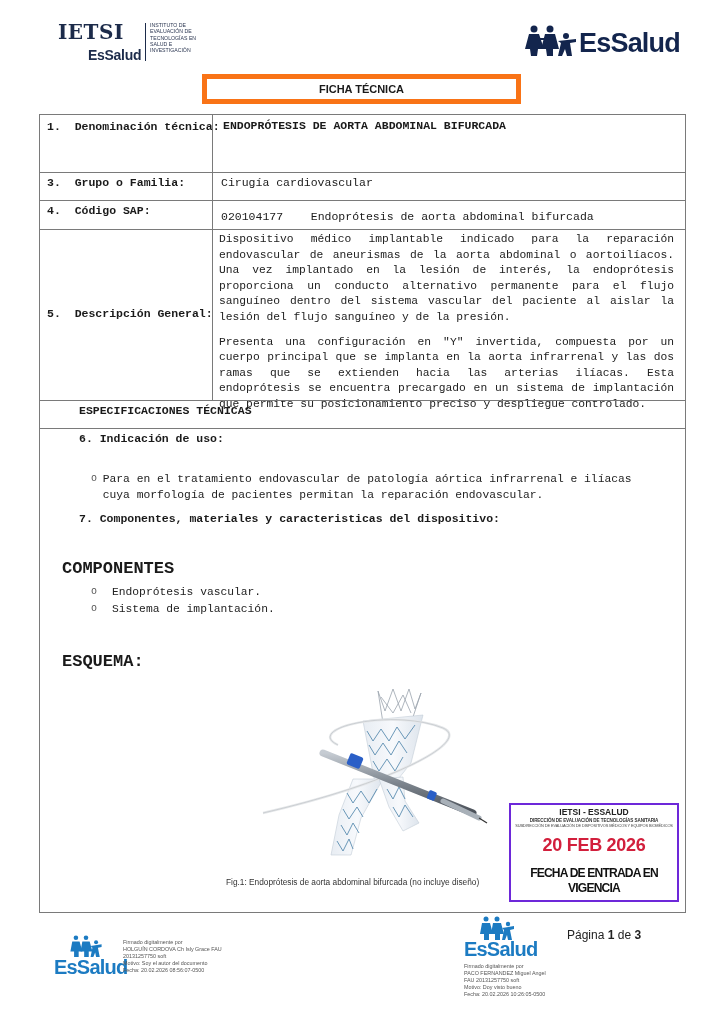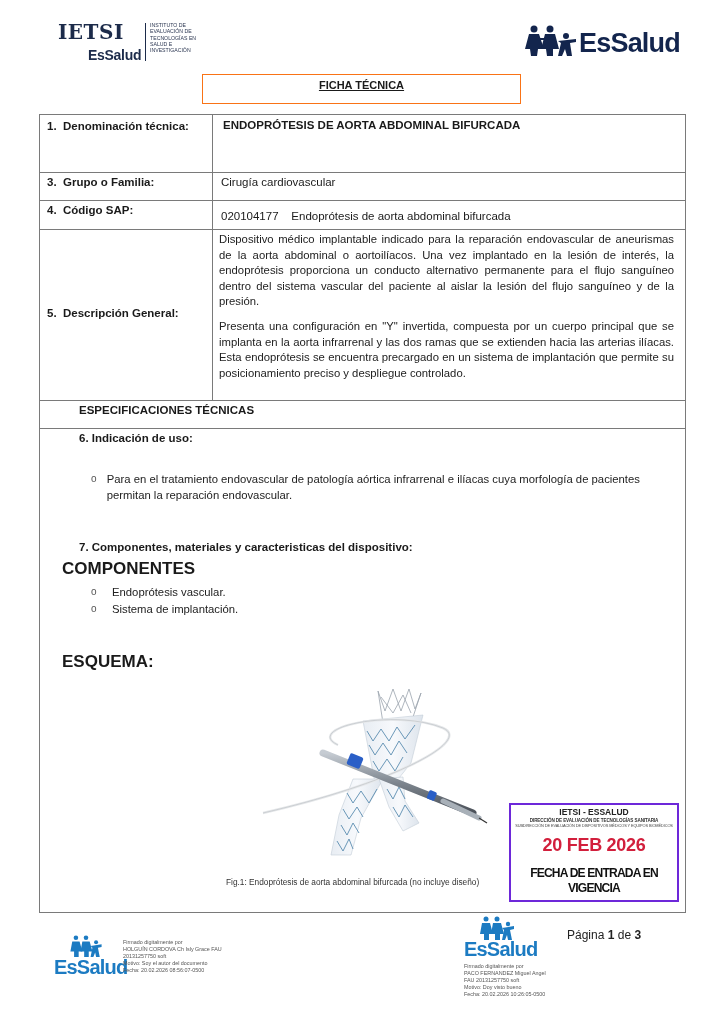--- a/index.html
+++ b/index.html
@@ -11,25 +11,25 @@
   .ietsi-word { position: absolute; left: 0; top: 0; font-family: "DejaVu Serif", serif; font-weight: bold; font-size: 20px; color: #1c2b4a; letter-spacing: 0.5px; }
   .ietsi-essalud { position: absolute; left: 30px; top: 27px; font-size: 14px; font-weight: bold; color: #1c2b4a; letter-spacing: -0.3px; }
   .ietsi-divider { position: absolute; left: 87px; top: 3px; width: 1px; height: 38px; background: #1c2b4a; }
   .ietsi-sub { position: absolute; left: 92px; top: 2px; font-size: 5.2px; line-height: 6.3px; color: #2a3550; text-transform: uppercase; width: 70px; }
 
   .essalud-top { position: absolute; left: 525px; top: 22px; width: 160px; height: 40px; }
   .essalud-top .figs { position: absolute; left: 0; top: 3px; width: 52px; height: 32px; }
   .essalud-top .word { position: absolute; left: 54px; top: 6px; font-size: 27px; font-weight: bold; color: #13254d; letter-spacing: -0.8px; }
 
   
-  .title-box { position: absolute; left: 202px; top: 74px; width: 319px; height: 30px; border: 1px solid #f97316; text-align: center; text-decoration: underline; }
+  .title-box { position: absolute; left: 202px; top: 74px; width: 319px; height: 30px; border: 5px solid #f97316; text-align: center; }
   .title-box span { display: block; margin-top: 4px; font-size: 11px; font-weight: bold; }
 
   
-  .frame { position: absolute; left: 39px; top: 114px; width: 647px; height: 799px; border: 1px solid #7a7a7a; border-top: none; }
+  .frame { position: absolute; left: 39px; top: 114px; width: 647px; height: 799px; border: 1px solid #7a7a7a; border-top: none; font-family: Liberation Mono, monospace; }
   .row { position: absolute; left: 0; width: 645px; border-top: 1px solid #7a7a7a; }
   .vline { position: absolute; left: 172px; width: 1px; background: #7a7a7a; }
 
   .label { position: absolute; left: 7px; font-size: 11.5px; font-weight: bold; color: #1a1a1a; }
   .value { position: absolute; left: 181px; font-size: 11.5px; color: #1a1a1a; }
   .value.bold { font-weight: bold; }
 
   .desc { position: absolute; left: 179px; top: 2px; width: 455px; font-size: 11.3px; line-height: 15.6px; text-align: justify; color: #222; }
   .desc p + p { margin-top: 9px; }
 
@@ -144,21 +144,21 @@
   </div>
 
   <div class="row" style="top:314px; height:484px;">
     <div class="section-title" style="top:3px;">6.  Indicación de uso:</div>
 
     <div class="bullet-row" style="left:49px; top:42px; width:560px;">
       <span class="bullet">o</span>
       <span>Para en el tratamiento endovascular de patología aórtica infrarrenal e ilíacas cuya morfología de pacientes permitan la reparación endovascular.</span>
     </div>
 
-    <div class="section-title" style="top:112px;">7.  Componentes, materiales y caracteristicas del dispositivo:</div>
+    <div class="section-title" style="top:83px;">7.  Componentes, materiales y caracteristicas del dispositivo:</div>
 
     <div class="subhead" style="left:22px; top:130px;">COMPONENTES</div>
 
     <div class="bullet-row" style="left:49px; top:155px;">
       <span class="bullet">o</span>
       <span>Endoprótesis vascular.</span>
     </div>
     <div class="bullet-row" style="left:49px; top:172px;">
       <span class="bullet">o</span>
       <span>Sistema de implantación.</span>

